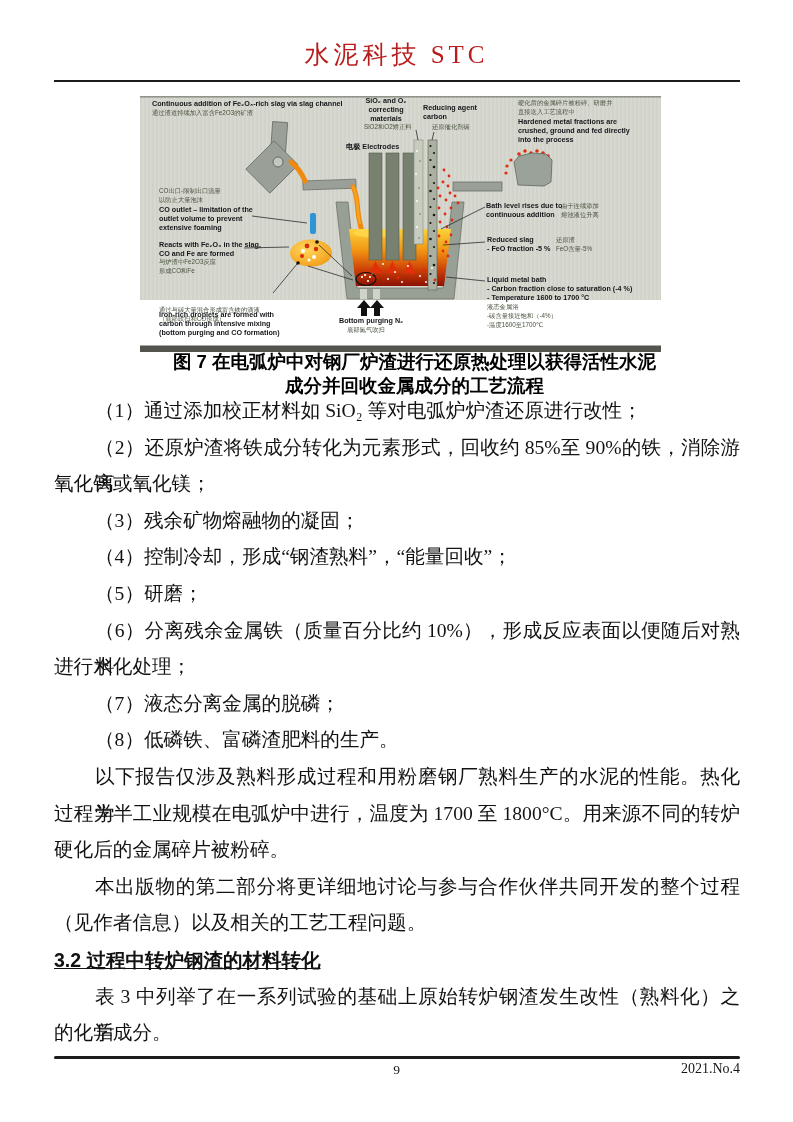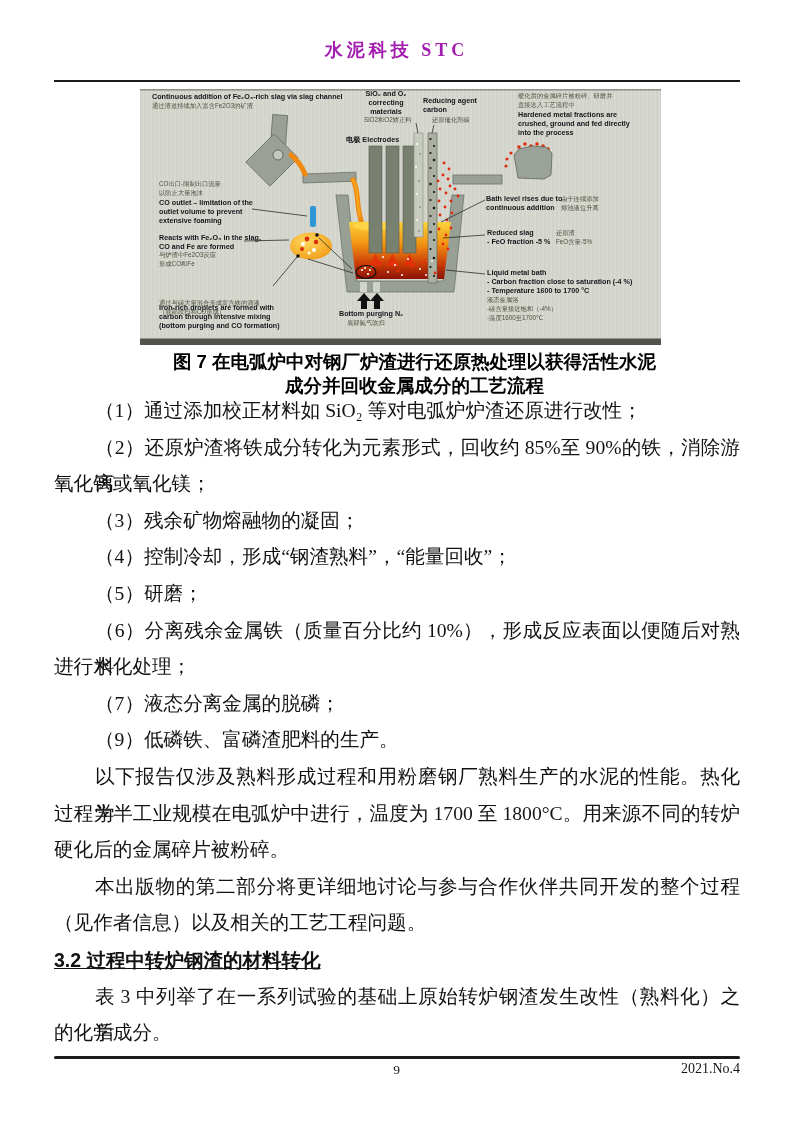--- a/index.html
+++ b/index.html
@@ -1,23 +1,23 @@
 <!DOCTYPE html>
 <html><head>
 <meta charset="utf-8">
 <style>
   html,body{margin:0;padding:0;background:#ffffff;}
   .page{position:relative;width:793px;height:1122px;background:#ffffff;overflow:hidden;
         font-family:"Liberation Serif","DejaVu Serif",serif;color:#111;}
   
   .hdr-title{position:absolute;top:38px;left:0;width:100%;text-align:center;
-             font-size:18px;font-weight:700;letter-spacing:4px;color:#a21caf;}
+             font-size:25px;font-weight:400;letter-spacing:4px;color:#b91c1c;}
   .hdr-rule{position:absolute;top:80px;left:54px;width:686px;height:2px;background:#1b1b1b;}
   
-  .fig{position:absolute;left:140px;top:89px;width:521px;height:256px;margin:0;
+  .fig{position:absolute;left:140px;top:96px;width:521px;height:204px;margin:0;
        background:#d7d8d0;
        background-image:repeating-linear-gradient(90deg,rgba(175,180,165,.14) 0 2px,rgba(0,0,0,0) 2px 4px);
        box-shadow:inset 0 1px 0 #8f948a;}
   .fig svg{position:absolute;left:0;top:0;}
   .fl{position:absolute;white-space:pre-line;}
   .fl-en{font-family:"Liberation Sans","DejaVu Sans",sans-serif;font-weight:bold;
          font-size:7.2px;line-height:1.28;color:#15171a;}
   .fl-zh{font-family:"Liberation Sans","DejaVu Sans",sans-serif;
          font-size:6.3px;line-height:1.4;color:#48523e;}
   .ctr{text-align:center;}
@@ -283,21 +283,21 @@
   <main class="body-block">
       <div class="bline ind">（1）通过添加校正材料如 SiO₂ 等对电弧炉炉渣还原进行改性；</div>
       <div class="bline ind fill">（2）还原炉渣将铁成分转化为元素形式，回收约 85%至 90%的铁，消除游离</div>
       <div class="bline">氧化钙或氧化镁；</div>
       <div class="bline ind">（3）残余矿物熔融物的凝固；</div>
       <div class="bline ind">（4）控制冷却，形成“钢渣熟料”，“能量回收”；</div>
       <div class="bline ind">（5）研磨；</div>
       <div class="bline ind fill">（6）分离残余金属铁（质量百分比约 10%），形成反应表面以便随后对熟料</div>
       <div class="bline">进行水化处理；</div>
       <div class="bline ind">（7）液态分离金属的脱磷；</div>
-      <div class="bline ind">（9）低磷铁、富磷渣肥料的生产。</div>
+      <div class="bline ind">（8）低磷铁、富磷渣肥料的生产。</div>
       <div class="bline ind fill">以下报告仅涉及熟料形成过程和用粉磨钢厂熟料生产的水泥的性能。热化学</div>
       <div class="bline fill">过程为半工业规模在电弧炉中进行，温度为 1700 至 1800°C。用来源不同的转炉</div>
       <div class="bline">硬化后的金属碎片被粉碎。</div>
       <div class="bline ind fill">本出版物的第二部分将更详细地讨论与参与合作伙伴共同开发的整个过程</div>
       <div class="bline">（见作者信息）以及相关的工艺工程问题。</div>
       <div class="bline bhead">3.2 过程中转炉钢渣的材料转化</div>
       <div class="bline ind fill">表 3 中列举了在一系列试验的基础上原始转炉钢渣发生改性（熟料化）之后</div>
       <div class="bline">的化学成分。</div>
     </main>
 

